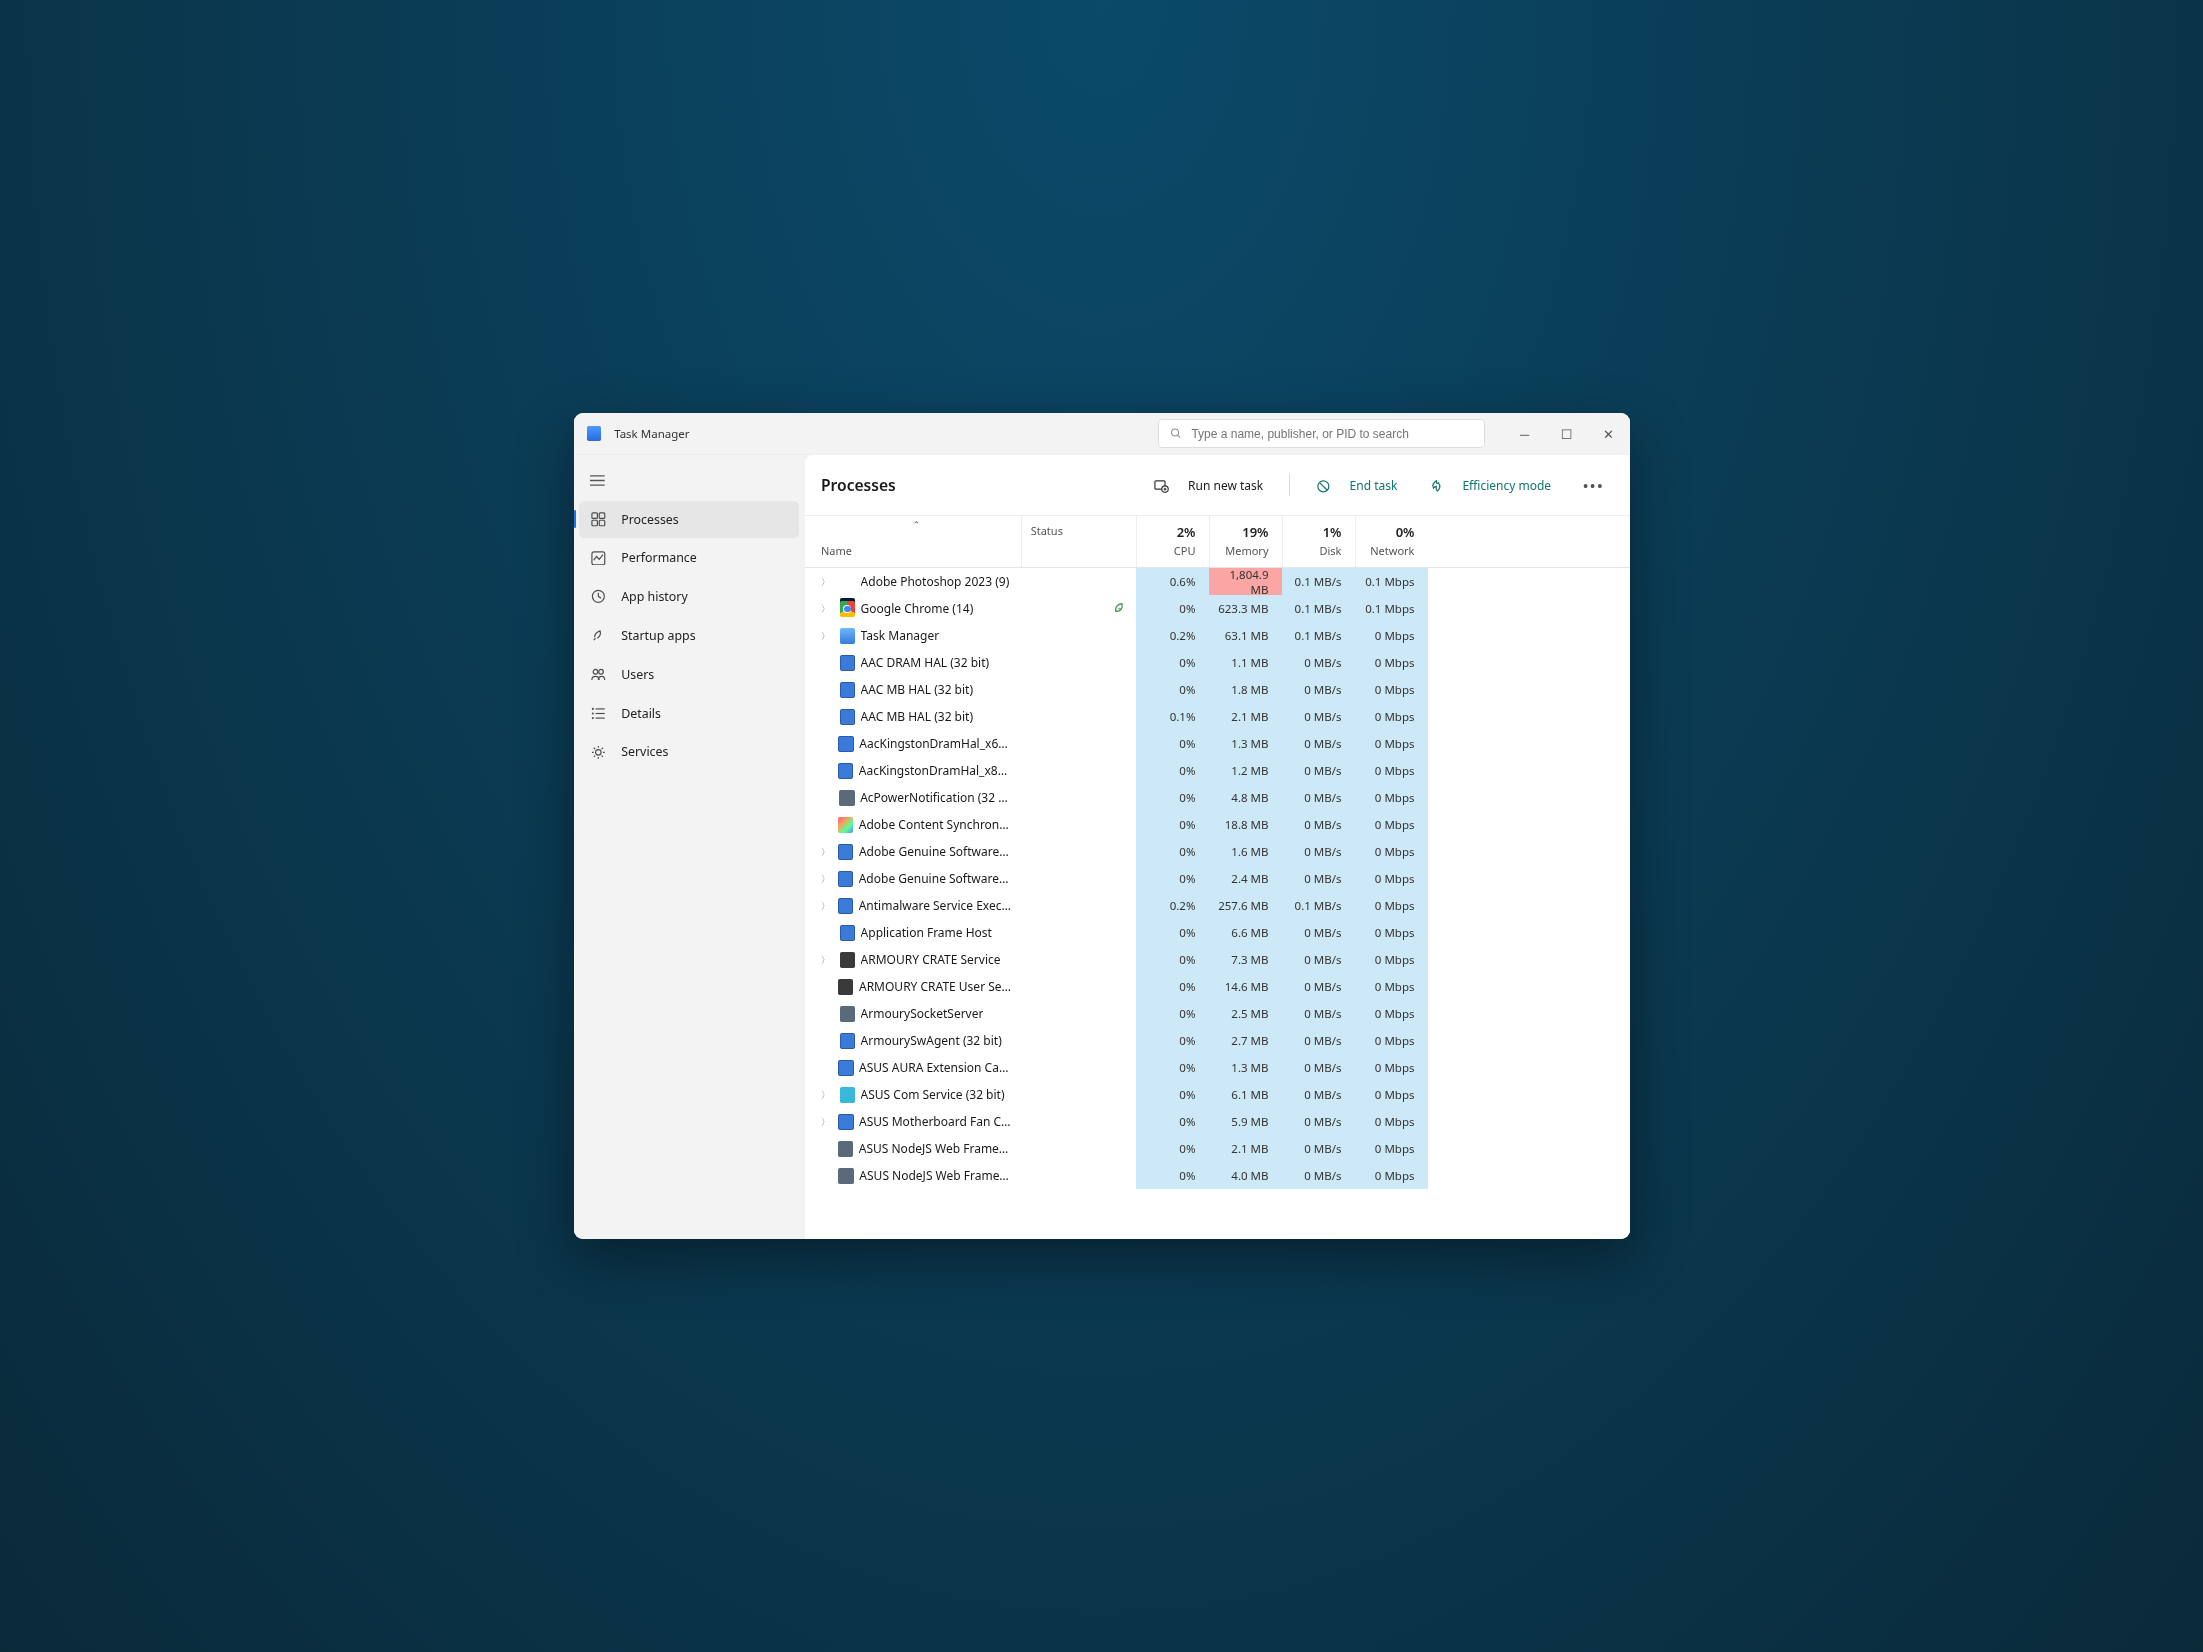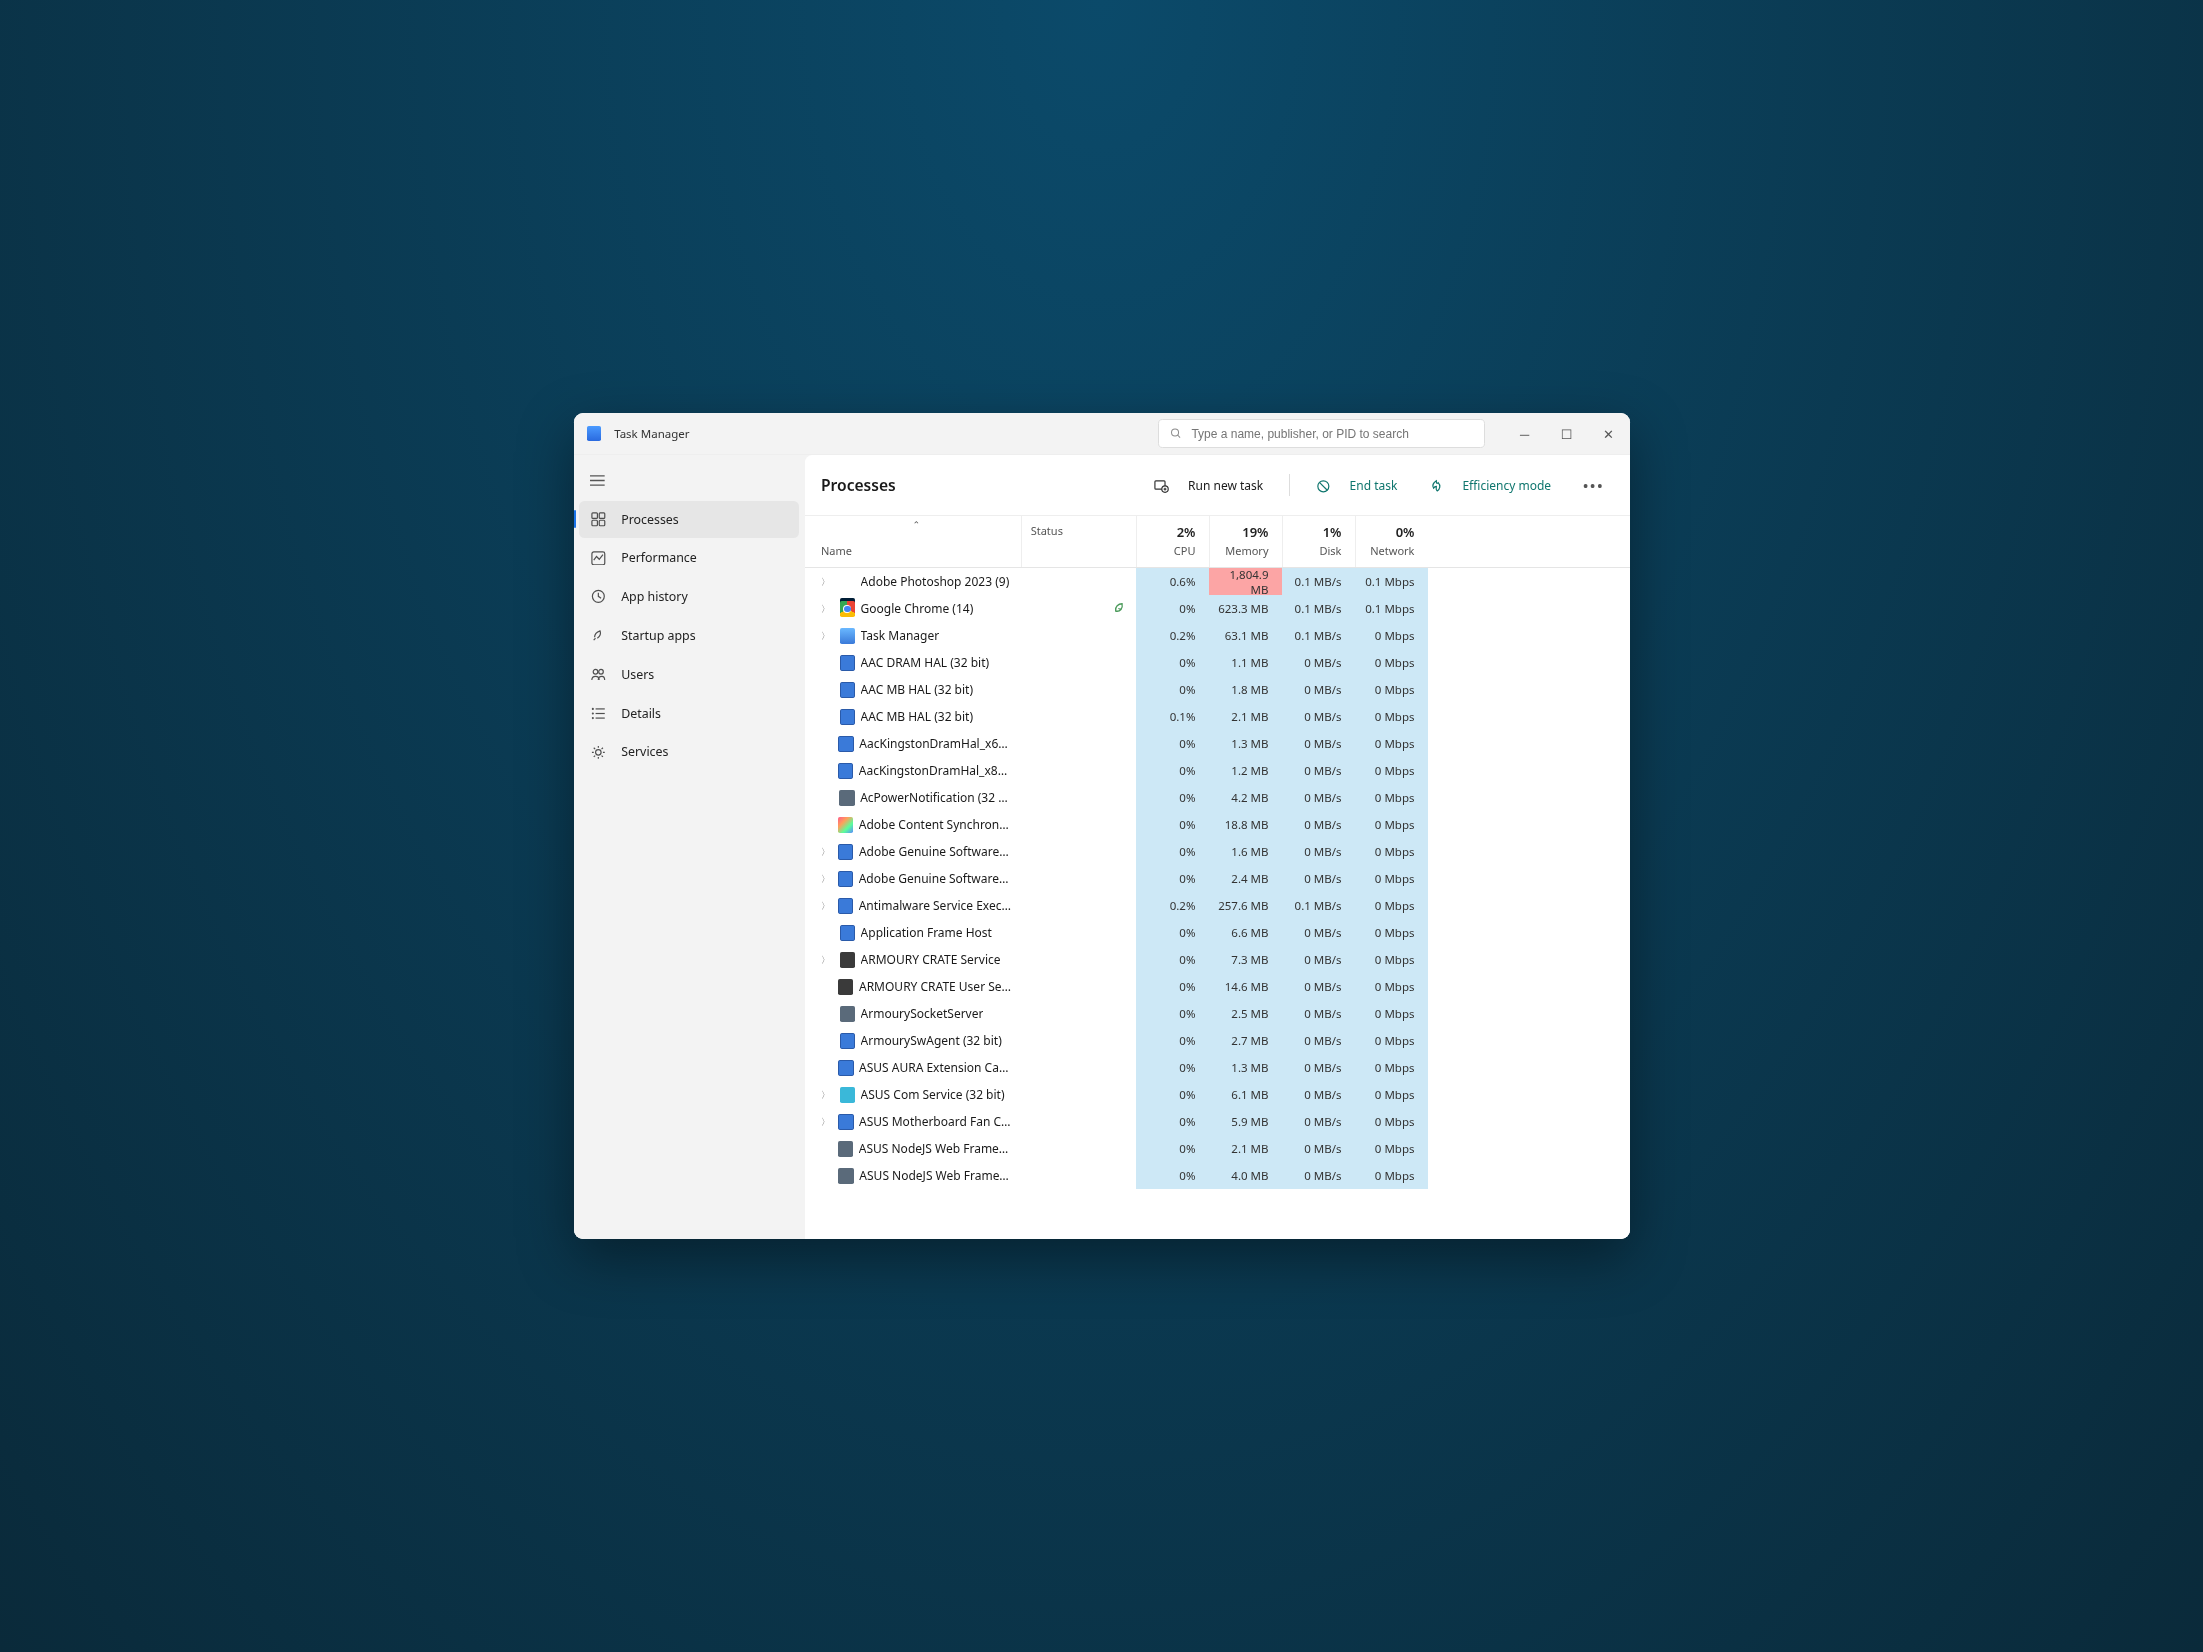--- a/index.html
+++ b/index.html
@@ -497,21 +497,21 @@
               <div class="cell c-num">0 Mbps</div>
             </div>
             <div class="row">
               <div class="cell c-name">
                 <span class="expand">〉</span>
                 <span class="proc-icon ic-cube"></span>
                 <span class="proc-name">AcPowerNotification (32 bit)</span>
               </div>
               <div class="cell c-status"></div>
               <div class="cell c-num">0%</div>
-              <div class="cell c-num">4.2 MB</div>
+              <div class="cell c-num">4.8 MB</div>
               <div class="cell c-num">0 MB/s</div>
               <div class="cell c-num">0 Mbps</div>
             </div>
             <div class="row">
               <div class="cell c-name">
                 <span class="expand">〉</span>
                 <span class="proc-icon ic-grad"></span>
                 <span class="proc-name">Adobe Content Synchronizer (...</span>
               </div>
               <div class="cell c-status"></div>

